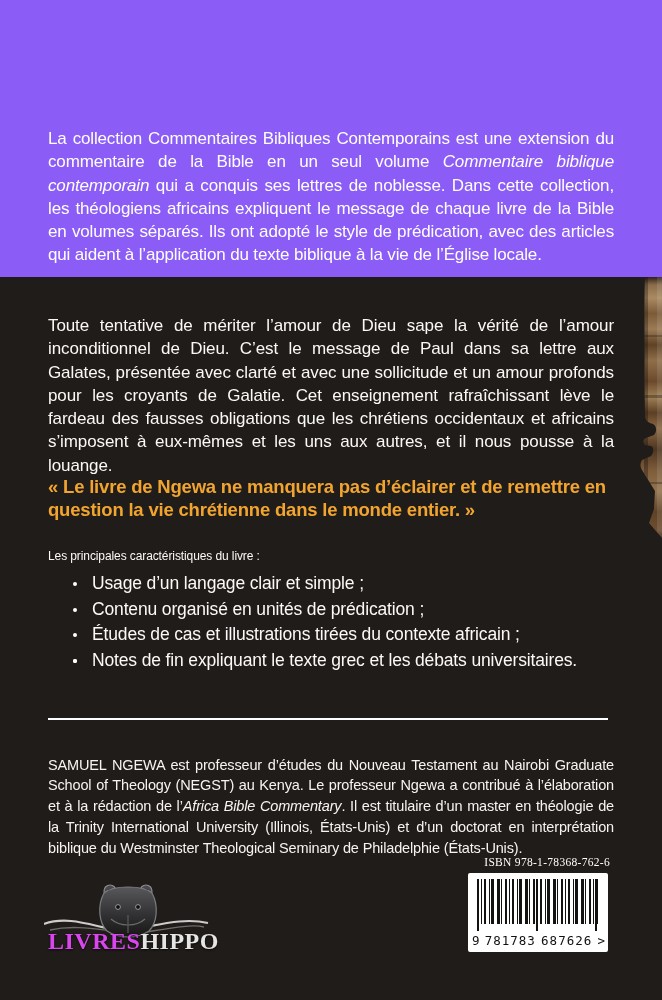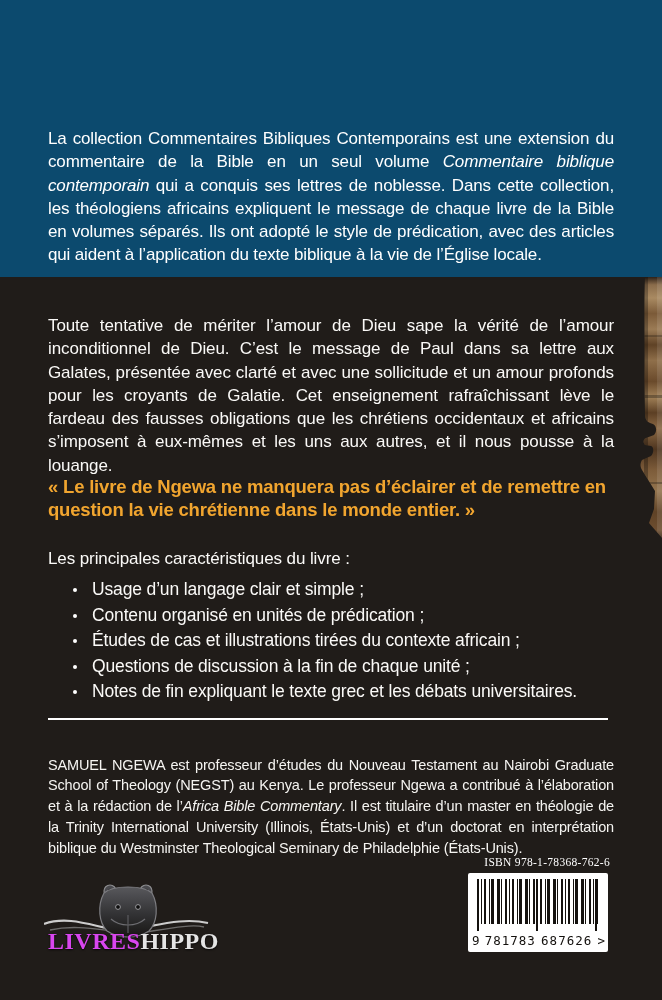--- a/index.html
+++ b/index.html
@@ -1,35 +1,35 @@
 <!DOCTYPE html>
 <html><head>
 <meta charset="utf-8">
 <style>
   html,body{margin:0;padding:0;background:#201c19;}
   body{width:662px;height:1000px;overflow:hidden;}
   .cover{position:relative;width:662px;height:1000px;background:#201c19;
          font-family:"Liberation Sans", sans-serif;color:#f8f7f4;overflow:hidden;}
 
   
-  .green-band{position:absolute;left:0;top:0;width:662px;height:277px;background:#0c4a6e;}
+  .green-band{position:absolute;left:0;top:0;width:662px;height:277px;background:#8b5cf6;}
   .blurb{position:absolute;left:48px;top:110px;width:566px;font-size:17px;line-height:23.3px;
          letter-spacing:-0.15px;color:#ffffff;text-align:justify;}
   .blurb i{font-style:italic;}
 
   
   .summary{position:absolute;left:48px;top:297px;width:566px;font-size:17px;line-height:23.3px;
            letter-spacing:-0.1px;color:#faf9f7;text-align:justify;}
   .quote{position:absolute;left:48px;top:456px;width:572px;font-size:18.5px;line-height:23.5px;
          font-weight:bold;color:#f1a52f;letter-spacing:-0.2px;}
   .attribution{position:absolute;left:48px;top:505px;width:566px;font-size:13.5px;
                font-weight:600;color:#ffffff;letter-spacing:-0.1px;}
 
   .features{position:absolute;left:48px;top:549px;width:572px;}
-  .features-heading{font-size:17px;color:#fbfaf8;letter-spacing:-0.1px;margin:0 0 11px 0;}
+  .features-heading{font-size:12px;color:#fbfaf8;letter-spacing:-0.1px;margin:0 0 11px 0;}
   .features ul{list-style:none;margin:0;padding:0;}
   .features li{position:relative;padding-left:44px;font-size:17.5px;line-height:19px;
                letter-spacing:-0.15px;margin-bottom:6.5px;color:#fbfaf8;}
   .features .dot{position:absolute;left:25px;top:8px;width:4px;height:4px;border-radius:50%;
                  background:#ffffff;}
 
   .rule{position:absolute;left:48px;top:718px;width:560px;height:2px;background:#ffffff;}
 
   .bio{position:absolute;left:48px;top:740px;width:566px;font-size:14.5px;line-height:20.8px;
        letter-spacing:-0.15px;color:#f5f4f1;text-align:justify;}
@@ -76,21 +76,21 @@
   <p class="summary">Toute tentative de mériter l’amour de Dieu sape la vérité de l’amour inconditionnel de Dieu. C’est le message de Paul dans sa lettre aux Galates, présentée avec clarté et avec une sollicitude et un amour profonds pour les croyants de Galatie. Cet enseignement rafraîchissant lève le fardeau des fausses obligations que les chrétiens occidentaux et africains s’imposent à eux-mêmes et les uns aux autres, et il nous pousse à la louange.</p>
 
   <p class="quote">« Le livre de Ngewa ne manquera pas d’éclairer et de remettre en question la vie chrétienne dans le monde entier. »</p>
 
   <div class="features">
     <p class="features-heading">Les principales caractéristiques du livre :</p>
     <ul>
       <li><span class="dot"></span><span>Usage d’un langage clair et simple ;</span></li>
       <li><span class="dot"></span><span>Contenu organisé en unités de prédication ;</span></li>
       <li><span class="dot"></span><span>Études de cas et illustrations tirées du contexte africain ;</span></li>
-      <li><span class="dot"></span><span>Questions de discussion à la fin de chaque unité ;</span></li>
+      <li><span class="dot"></span></li>
       <li><span class="dot"></span><span>Notes de fin expliquant le texte grec et les débats universitaires.</span></li>
     </ul>
   </div>
 
   <div class="rule"></div>
 
   <p class="bio"><span>SAMUEL NGEWA est professeur d’études du Nouveau Testament au Nairobi Graduate School of Theology (NEGST) au Kenya. Le professeur Ngewa a contribué à l’élaboration et à la rédaction de l’</span><i>Africa Bible Commentary</i><span>. Il est titulaire d’un master en théologie de la Trinity International University (Illinois, États-Unis) et d’un doctorat en interprétation biblique du Westminster Theological Seminary de Philadelphie (États-Unis).</span></p>
 
   <div class="isbn-label">ISBN 978-1-78368-762-6</div>
   <div class="barcode-box">

